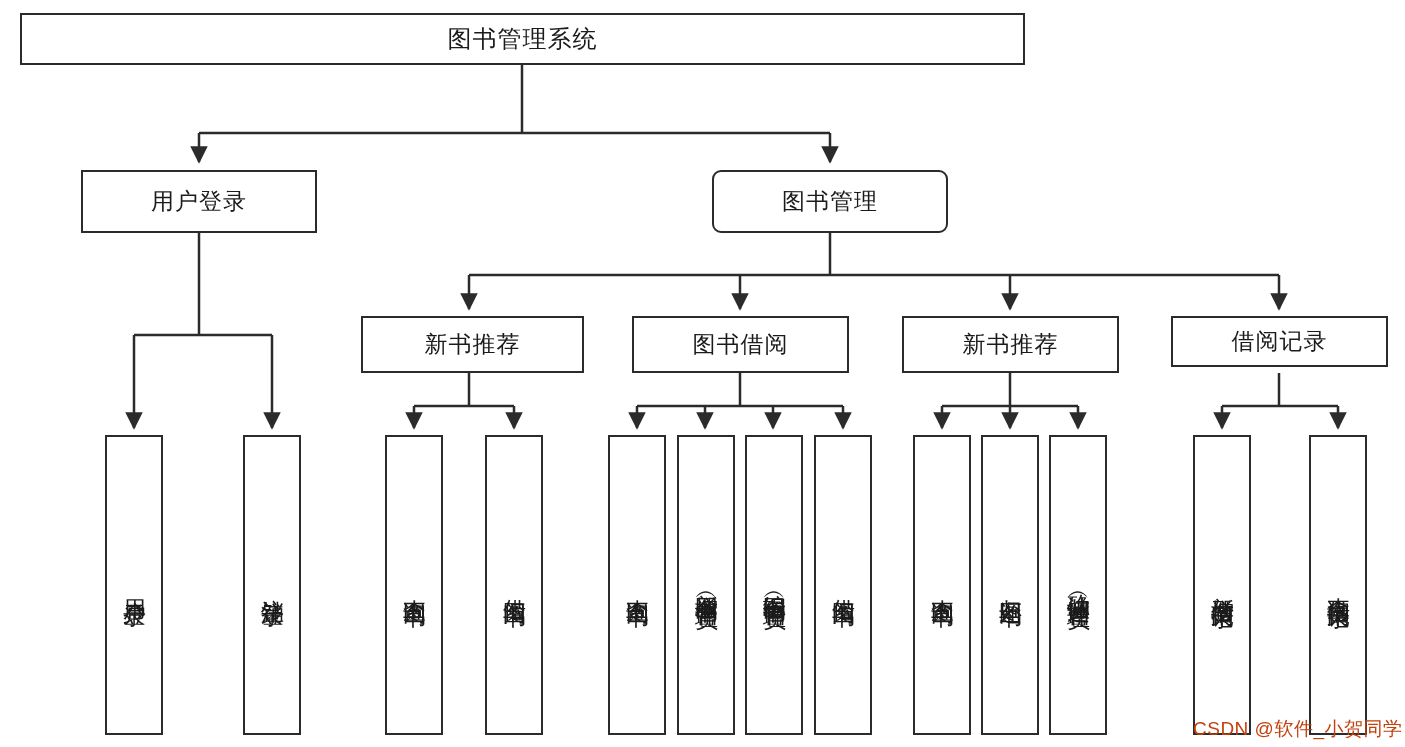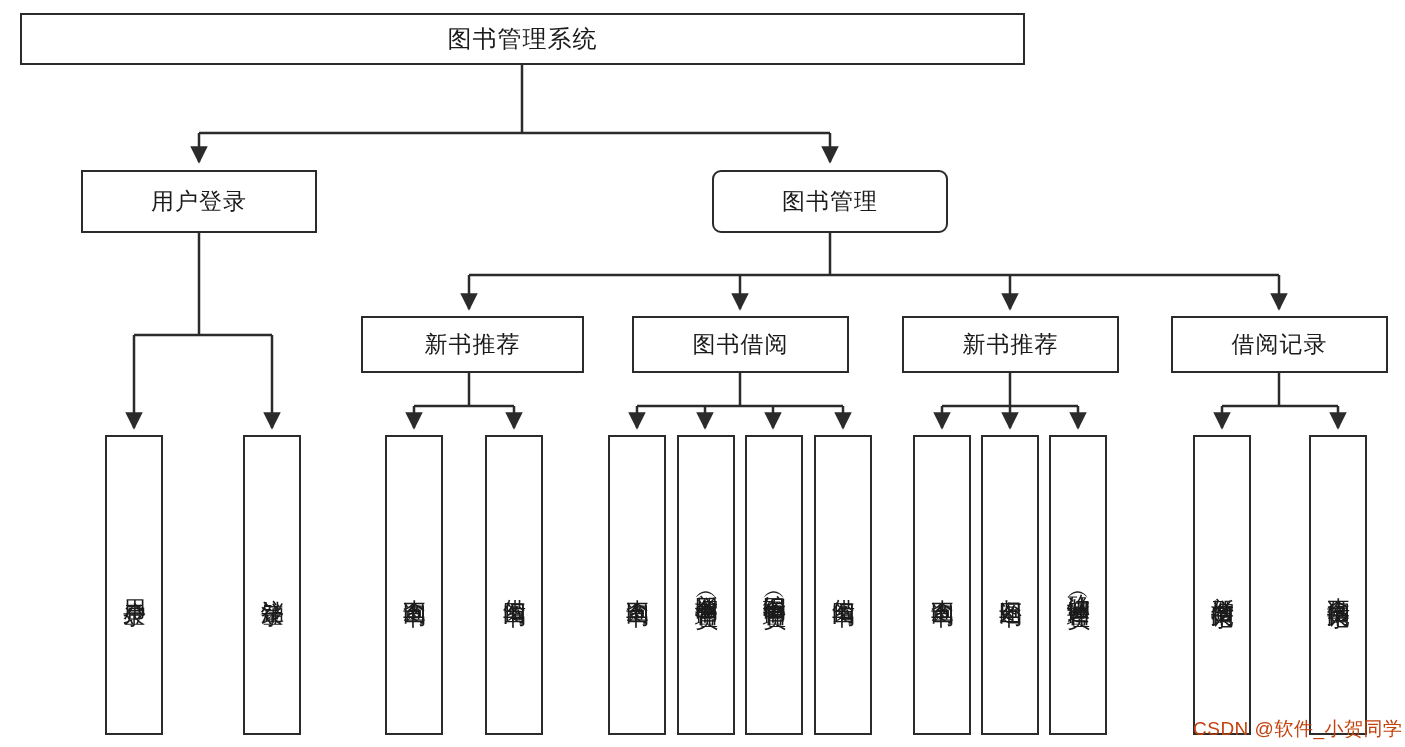--- a/index.html
+++ b/index.html
@@ -131,21 +131,21 @@
 
   <div class="node horiz" style="left:361px; top:316px; width:223px; height:57px;">
     <span>新书推荐</span>
   </div>
   <div class="node horiz" style="left:632px; top:316px; width:217px; height:57px;">
     <span>图书借阅</span>
   </div>
   <div class="node horiz" style="left:902px; top:316px; width:217px; height:57px;">
     <span>新书推荐</span>
   </div>
-  <div class="node horiz" style="left:1171px; top:316px; width:217px; height:57px;">
+  <div class="node horiz" style="left:1171px; top:316px; width:217px; height:51px;">
     <span>借阅记录</span>
   </div>
 
   <div class="node vert" style="left:105px; top:435px; width:58px; height:300px;">
     <span class="vtext">用户登录</span>
   </div>
   <div class="node vert" style="left:243px; top:435px; width:58px; height:300px;">
     <span class="vtext">注销登录</span>
   </div>
 

